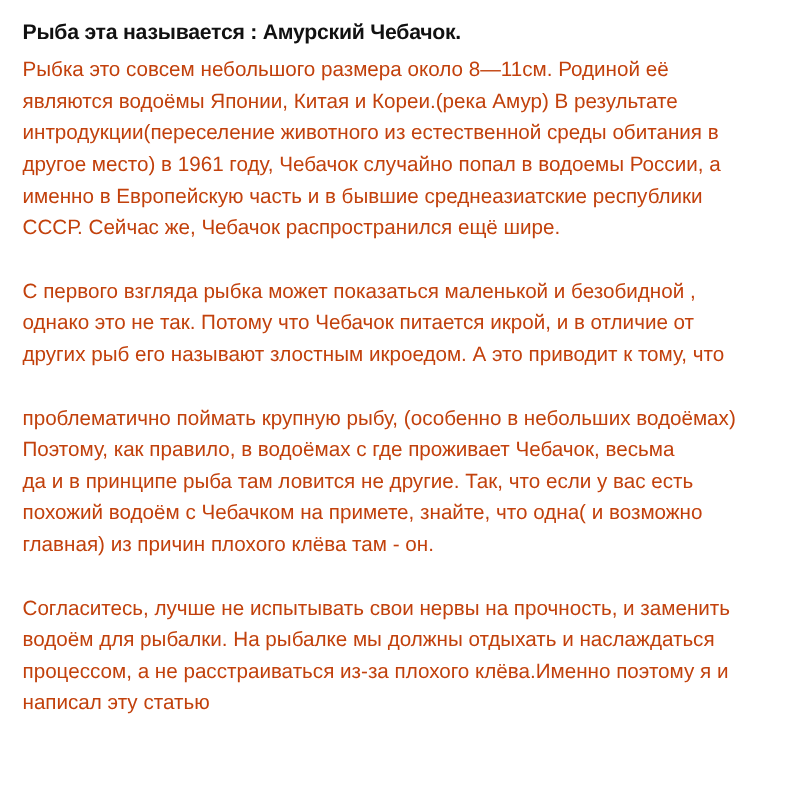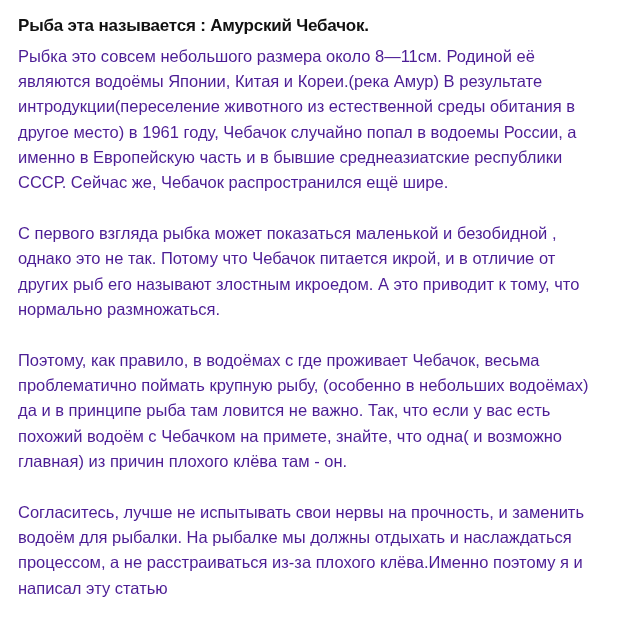--- a/index.html
+++ b/index.html
@@ -1,19 +1,19 @@
 <!DOCTYPE html>
 <html><head>
 <meta charset="utf-8">
 <style>
   html, body { margin: 0; padding: 0; background: #ffffff; }
   body { width: 630px; height: 641px; overflow: hidden; position: relative; }
   .article { position: absolute; left: 18px; top: 12px; width: 604px; color: #1a1a1a; }
   .title { font-family: "Liberation Sans", sans-serif; font-weight: bold; font-size: 17px; line-height: 28px; margin: 0 0 4px 0; color: #111111; letter-spacing: -0.2px; }
-  .para { font-family: "Liberation Sans", sans-serif; font-size: 16.5px; line-height: 25.2px; margin: 0 0 26px 0; color: #4c1d95; }
+  .para { font-family: "Liberation Sans", sans-serif; font-size: 16.5px; line-height: 25.2px; margin: 0 0 26px 0; color: #c2410c; }
   .line { display: block; white-space: nowrap; }
 </style>
 </head>
 <body>
 
 <div class="article">
   <h1 class="title">Рыба эта называется : Амурский Чебачок.</h1>
 
   <p class="para">
     <span class="line">Рыбка это совсем небольшого размера около 8—11см. Родиной её</span>
@@ -21,27 +21,26 @@
     <span class="line">интродукции(переселение животного  из  естественной среды обитания в</span>
     <span class="line">другое место)  в 1961 году, Чебачок случайно попал в водоемы России, а</span>
     <span class="line">именно в Европейскую часть и в бывшие среднеазиатские республики</span>
     <span class="line">СССР. Сейчас же, Чебачок распространился ещё шире.</span>
   </p>
 
   <p class="para">
     <span class="line">С первого взгляда  рыбка может показаться маленькой и безобидной ,</span>
     <span class="line">однако это не так. Потому что Чебачок питается икрой, и в отличие от</span>
     <span class="line">других рыб его называют злостным икроедом. А это приводит к тому, что</span>
-    <span class="line">нормально размножаться.</span>
   </p>
 
   <p class="para">
+    <span class="line">проблематично поймать крупную рыбу, (особенно в небольших водоёмах)</span>
     <span class="line">Поэтому, как правило, в водоёмах с где проживает Чебачок, весьма</span>
-    <span class="line">проблематично поймать крупную рыбу, (особенно в небольших водоёмах)</span>
-    <span class="line">да и в принципе рыба там ловится не важно. Так, что если у вас есть</span>
+    <span class="line">да и в принципе рыба там ловится не другие. Так, что если у вас есть</span>
     <span class="line">похожий водоём с Чебачком на примете, знайте, что одна( и возможно</span>
     <span class="line">главная) из причин плохого клёва там - он.</span>
   </p>
 
   <p class="para">
     <span class="line">Согласитесь, лучше не испытывать свои нервы на прочность, и заменить</span>
     <span class="line">водоём для рыбалки. На рыбалке мы должны отдыхать и наслаждаться</span>
     <span class="line">процессом, а не расстраиваться из-за плохого клёва.Именно поэтому я и</span>
     <span class="line">написал эту статью</span>
   </p>

